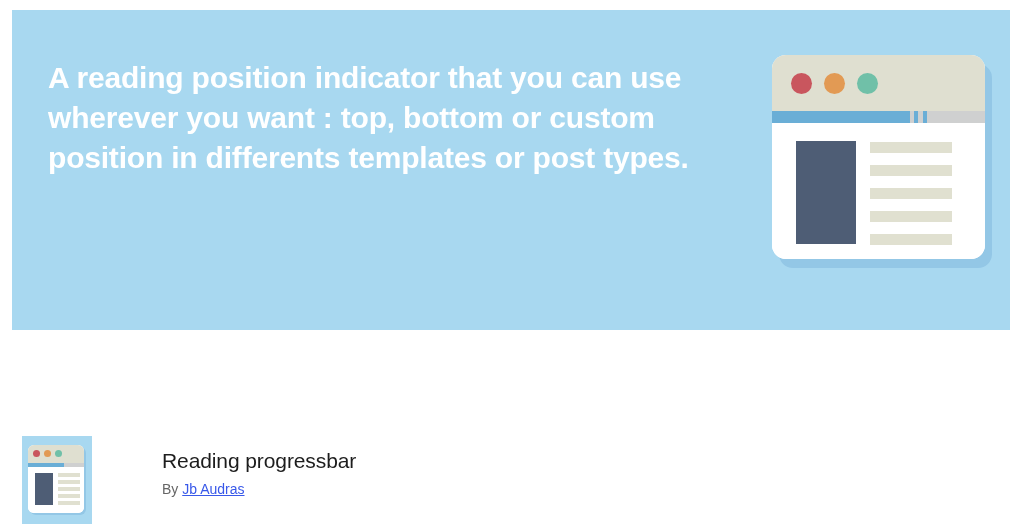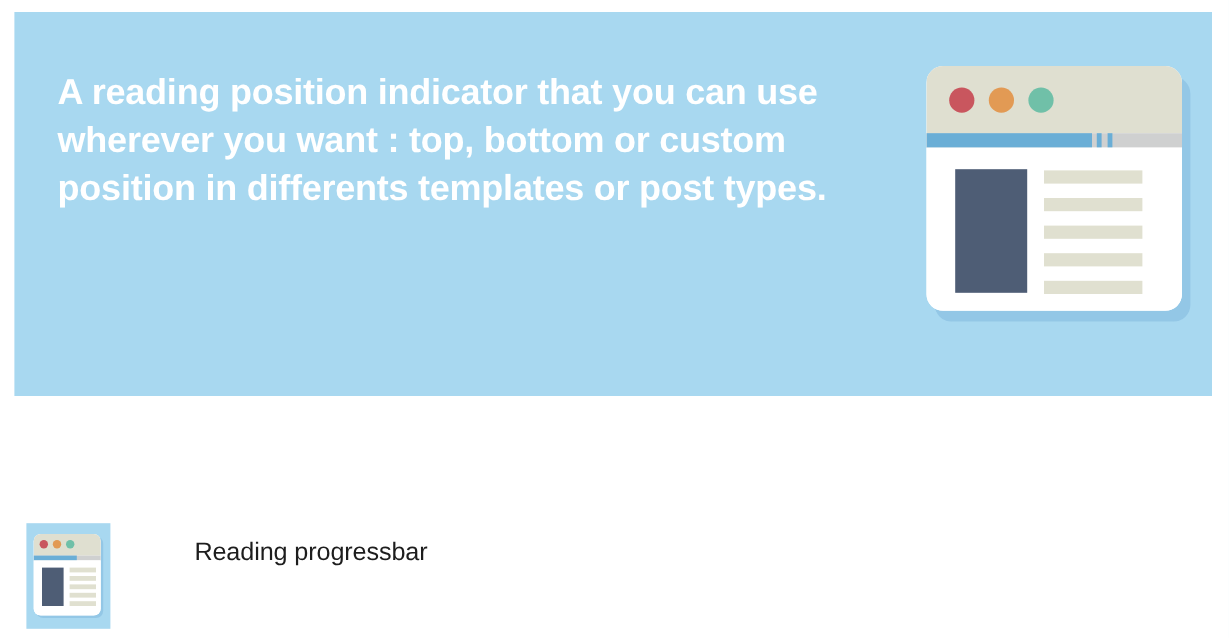--- a/index.html
+++ b/index.html
@@ -313,17 +313,21 @@
             <div class="thumb-line"></div>
             <div class="thumb-line"></div>
             <div class="thumb-line"></div>
           </div>
         </div>
       </div>
     </div>
 
     <div class="plugin-text">
       <div class="plugin-title">Reading progressbar</div>
+      <div class="plugin-author">
+        <span>By</span>
+        <a href="#">Jb Audras</a>
+      </div>
     </div>
 
   </div>
 
 </div>
 
 </body></html>

